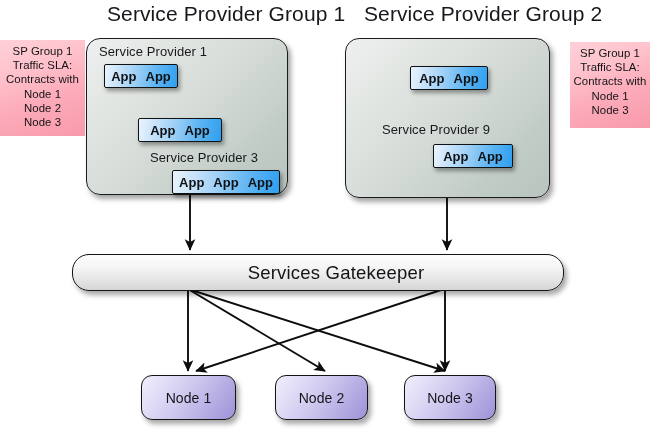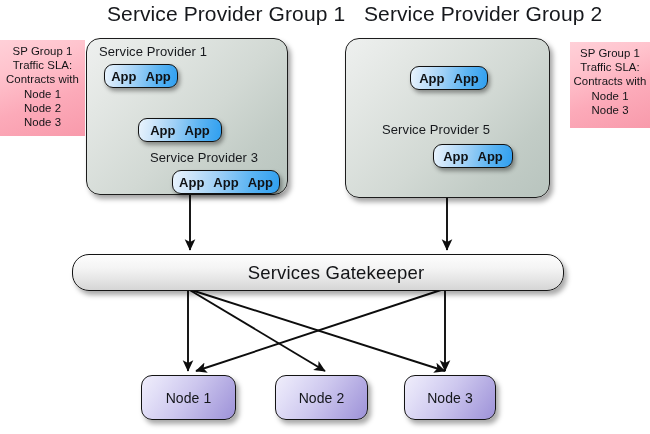--- a/index.html
+++ b/index.html
@@ -49,21 +49,21 @@
     white-space:nowrap;
     letter-spacing:.1px;
     z-index:9;
   }
 
   
   .app-pill{
     position:absolute;
     height:24px;
     border:1.8px solid #121212;
-    border-radius:9px;
+    border-radius:2px;
     background:linear-gradient(100deg,#eaf4fd 0%,#cfe6fa 16%,#9fd0f6 42%,#5cb4f2 72%,#2f9ff0 100%);
     box-shadow:2px 3px 4px rgba(0,0,0,.38);
     display:flex;align-items:center;justify-content:center;
     gap:9px;
     padding:0 13px;
     box-sizing:border-box;
     z-index:10;
   }
   .app-pill span{
     font-size:13px;
@@ -177,21 +177,21 @@
     <span>App</span>
   </div>
 
   <div class="group-box" id="group-2"></div>
 
   <div class="app-pill" style="left:410px;top:66px;width:78px;">
     <span>App</span>
     <span>App</span>
   </div>
 
-  <div class="sp-label" style="left:382px;top:122px;">Service  Provider 5</div>
+  <div class="sp-label" style="left:382px;top:122px;">Service  Provider 9</div>
   <div class="app-pill" style="left:433px;top:144px;width:80px;">
     <span>App</span>
     <span>App</span>
   </div>
 
   <div id="gatekeeper">
     <span>Services Gatekeeper</span>
   </div>
 
   <div class="node-box" id="node-1">

